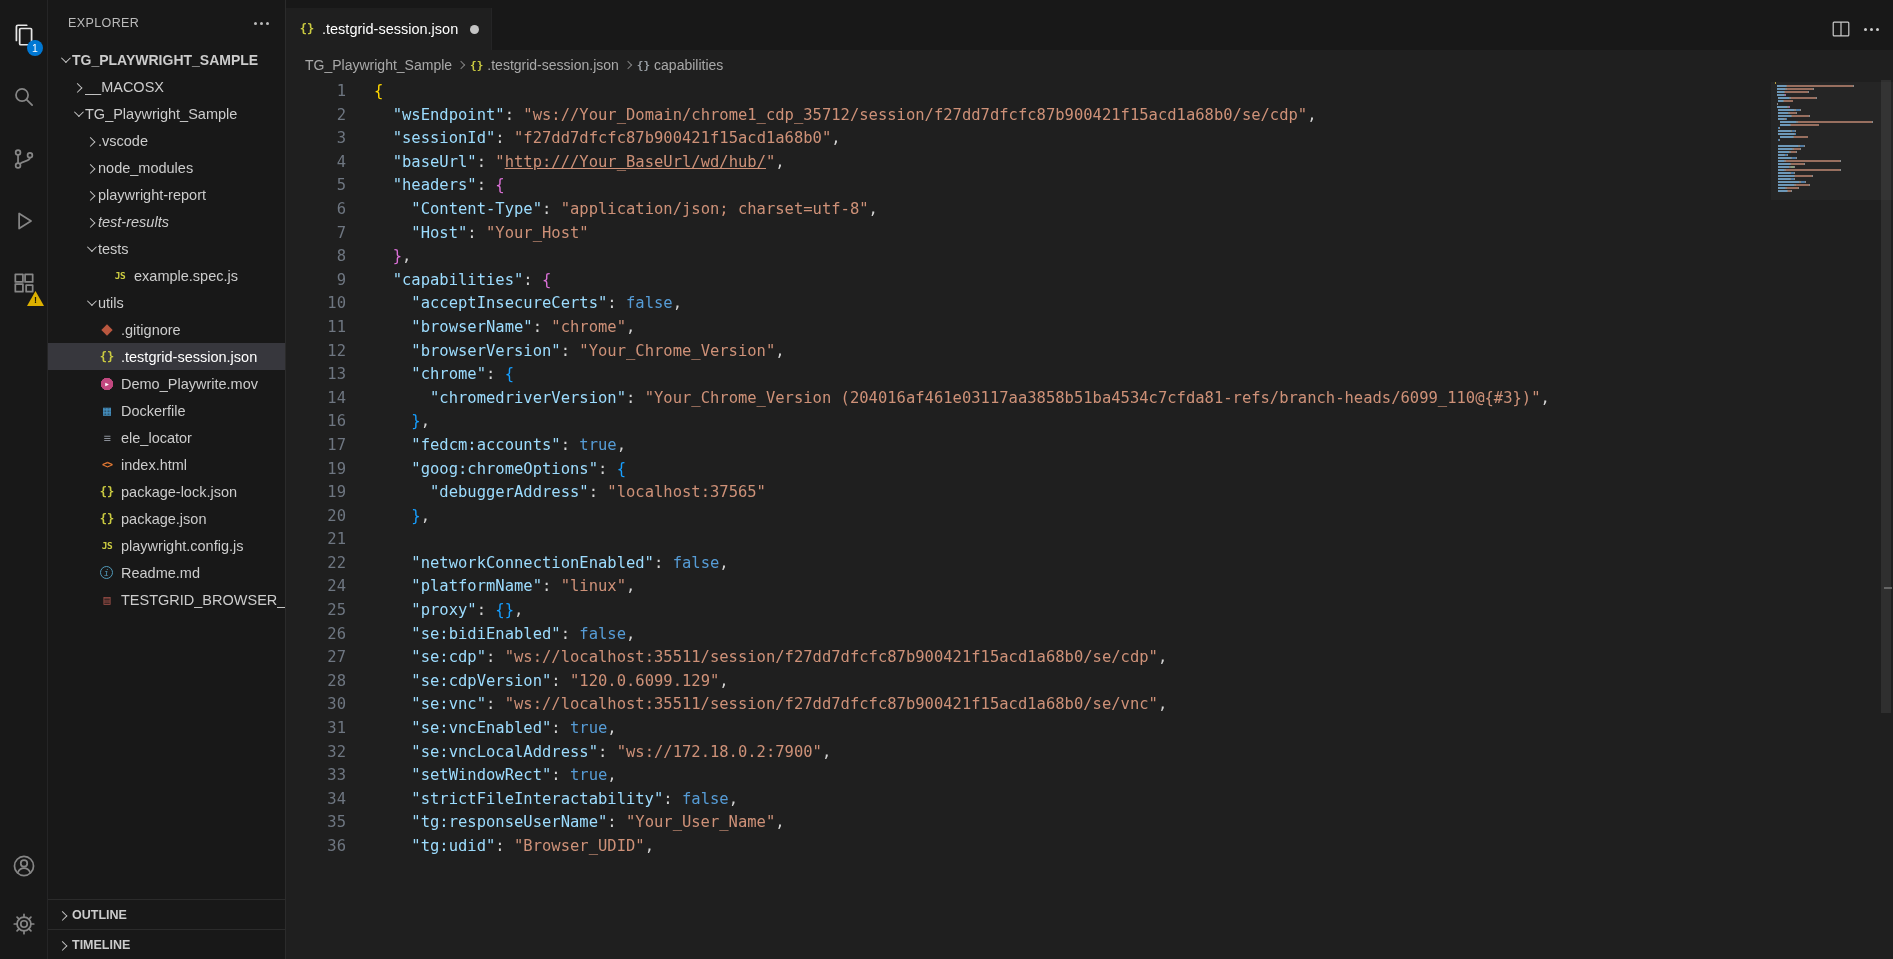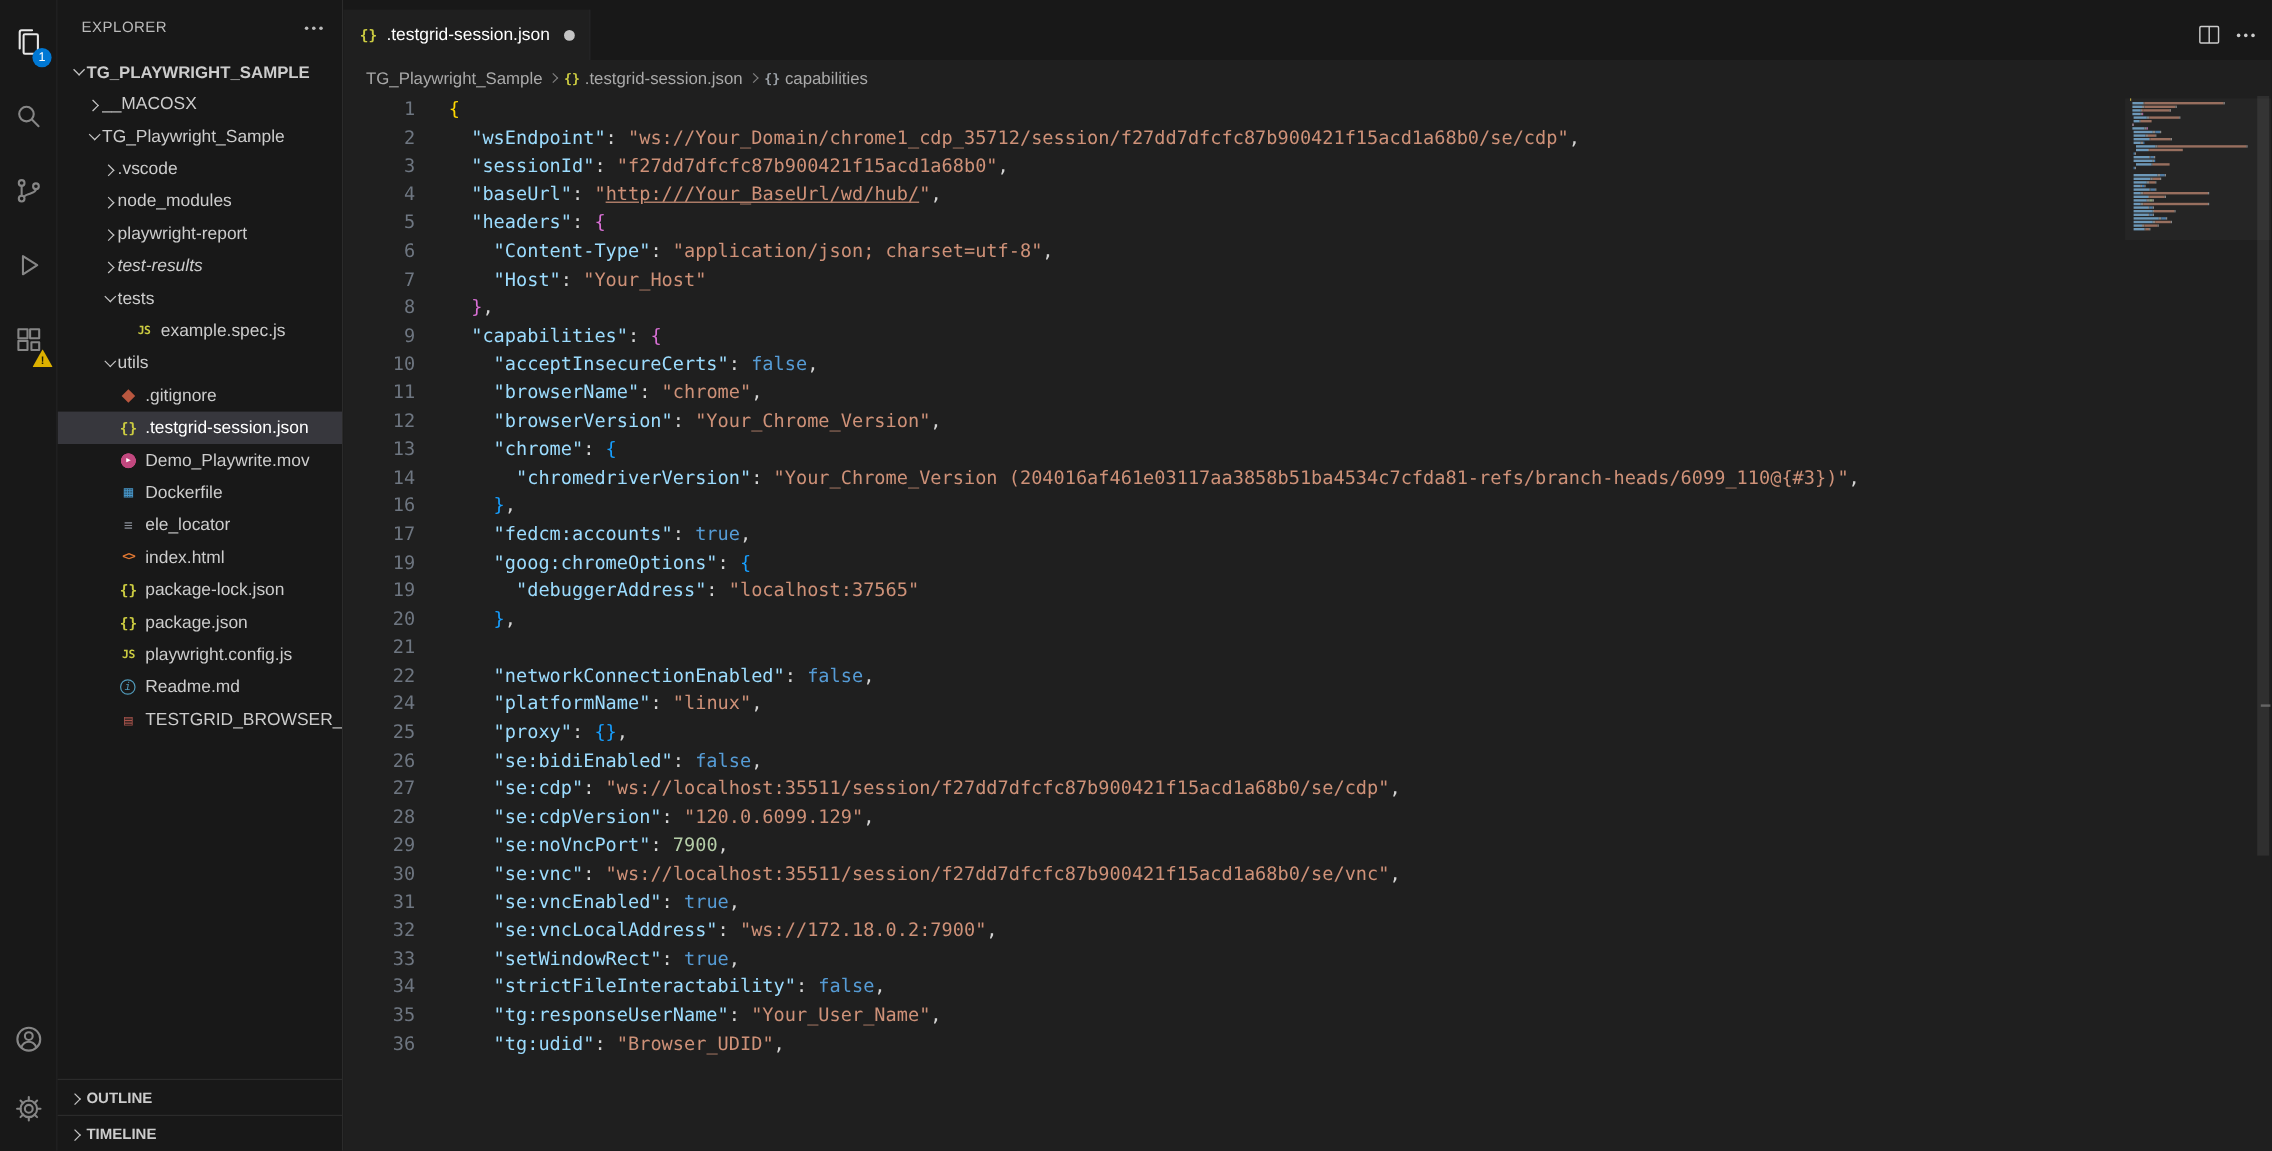--- a/index.html
+++ b/index.html
@@ -431,24 +431,20 @@
             <span class="ln">26</span>
             <span class="lc"><span class="tk-w">    </span><span class="tk-key">"se:bidiEnabled"</span><span class="tk-p">: </span><span class="tk-bool">false</span><span class="tk-p">,</span></span>
           </div>
           <div class="line">
             <span class="ln">27</span>
             <span class="lc"><span class="tk-w">    </span><span class="tk-key">"se:cdp"</span><span class="tk-p">: </span><span class="tk-str">"ws://localhost:35511/session/f27dd7dfcfc87b900421f15acd1a68b0/se/cdp"</span><span class="tk-p">,</span></span>
           </div>
           <div class="line">
             <span class="ln">28</span>
             <span class="lc"><span class="tk-w">    </span><span class="tk-key">"se:cdpVersion"</span><span class="tk-p">: </span><span class="tk-str">"120.0.6099.129"</span><span class="tk-p">,</span></span>
-          </div>
-          <div class="line">
-            <span class="ln">29</span>
-            <span class="lc"><span class="tk-w">    </span><span class="tk-key">"se:noVncPort"</span><span class="tk-p">: </span><span class="tk-num">7900</span><span class="tk-p">,</span></span>
           </div>
           <div class="line">
             <span class="ln">30</span>
             <span class="lc"><span class="tk-w">    </span><span class="tk-key">"se:vnc"</span><span class="tk-p">: </span><span class="tk-str">"ws://localhost:35511/session/f27dd7dfcfc87b900421f15acd1a68b0/se/vnc"</span><span class="tk-p">,</span></span>
           </div>
           <div class="line">
             <span class="ln">31</span>
             <span class="lc"><span class="tk-w">    </span><span class="tk-key">"se:vncEnabled"</span><span class="tk-p">: </span><span class="tk-bool">true</span><span class="tk-p">,</span></span>
           </div>
           <div class="line">

